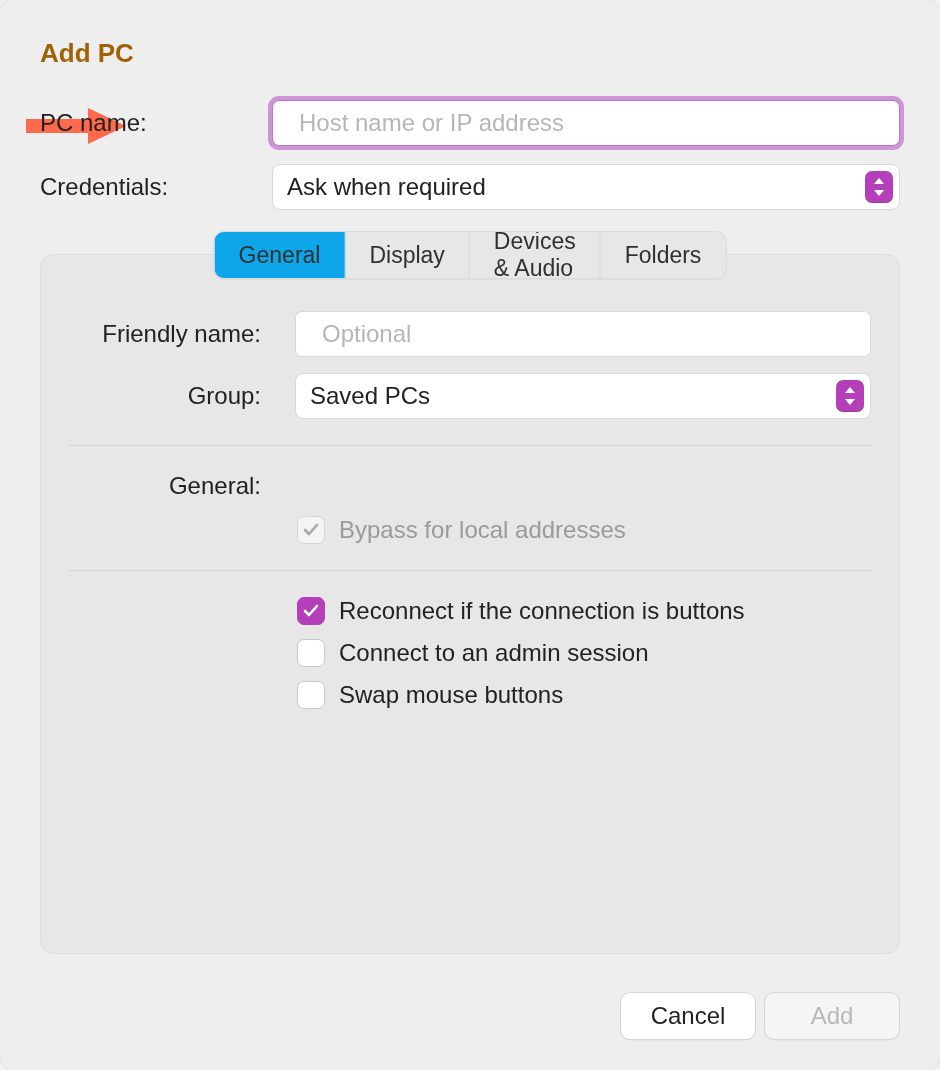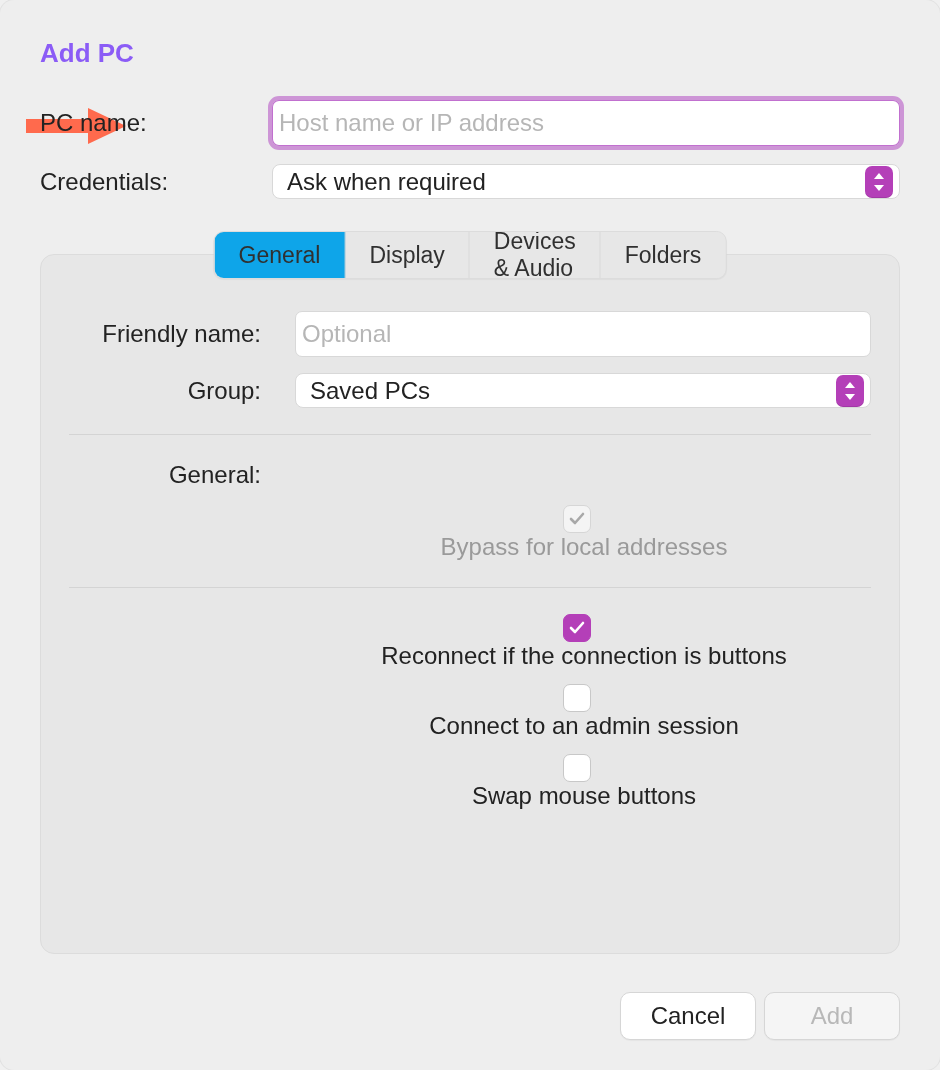--- a/index.html
+++ b/index.html
@@ -15,21 +15,21 @@
     background: #eeeeee;
     border-radius: 14px;
     box-shadow: 0 0 0 1px rgba(0,0,0,.06);
     overflow: hidden;
   }
   .title {
     position: absolute;
     left: 40px; top: 38px;
     font-size: 26px;
     font-weight: 700;
-    color: #8b5cf6;
+    color: #a16207;
   }
   .arrow {
     position: absolute;
     left: 26px; top: 106px;
     width: 100px; height: 40px;
   }
   .form-top {
     position: absolute;
     left: 40px; right: 40px; top: 100px;
   }
@@ -45,32 +45,32 @@
     font-size: 24px;
     color: #222;
   }
   .text-input {
     flex: 1;
     height: 46px;
     border: 1px solid #d8d8d8;
     border-radius: 7px;
     background: #fff;
     font-size: 24px;
-    padding: 0 6px;
+    padding: 0 26px;
     color: #222;
   }
   .text-input::placeholder { color: #b6b6b6; }
   .focused {
     outline: 4px solid rgba(178,76,195,.55);
     border-color: rgba(178,76,195,.8);
   }
   .select {
     position: relative;
     flex: 1;
-    height: 35px;
+    height: 46px;
     border: 1px solid #d8d8d8;
     border-radius: 8px;
     background: #fff;
     font-size: 24px;
     color: #222;
     display: flex;
     align-items: center;
     padding-left: 14px;
   }
   .stepper {
@@ -147,21 +147,20 @@
     background: #d4d4d4;
     margin: 26px 0;
   }
   .check-row {
     display: flex;
     align-items: center;
     margin-bottom: 14px;
     padding-left: 228px;
     font-size: 24px;
     color: #222;
-    flex-direction: column;
   }
   .check-row.disabled { color: #9a9a9a; }
   .checkbox {
     width: 28px; height: 28px;
     border: 1px solid #c8c8c8;
     border-radius: 7px;
     background: #fff;
     margin-right: 14px;
     display: flex; align-items: center; justify-content: center;
     flex-shrink: 0;

